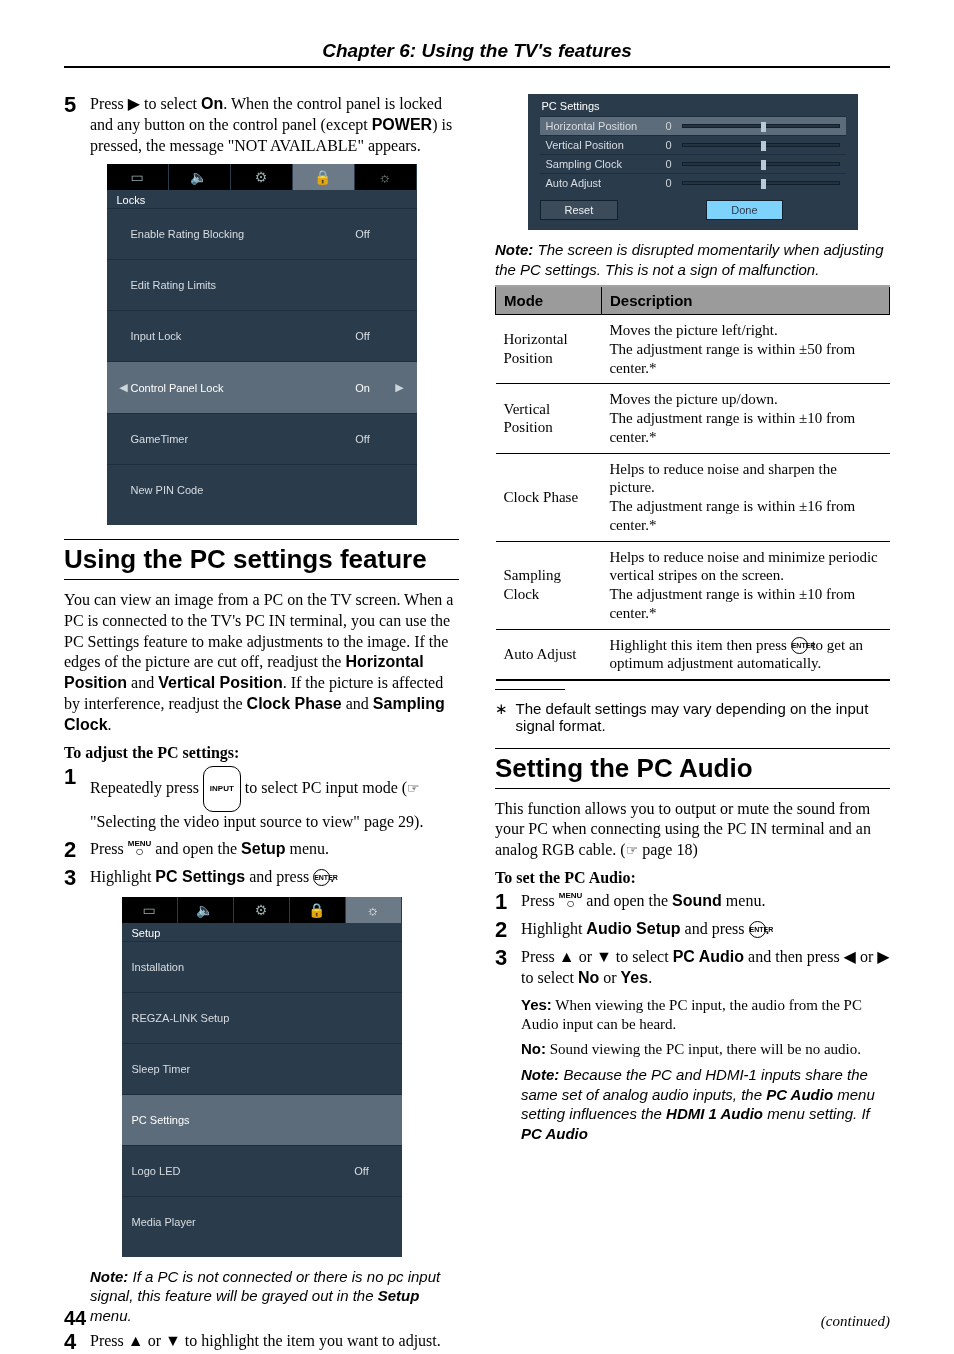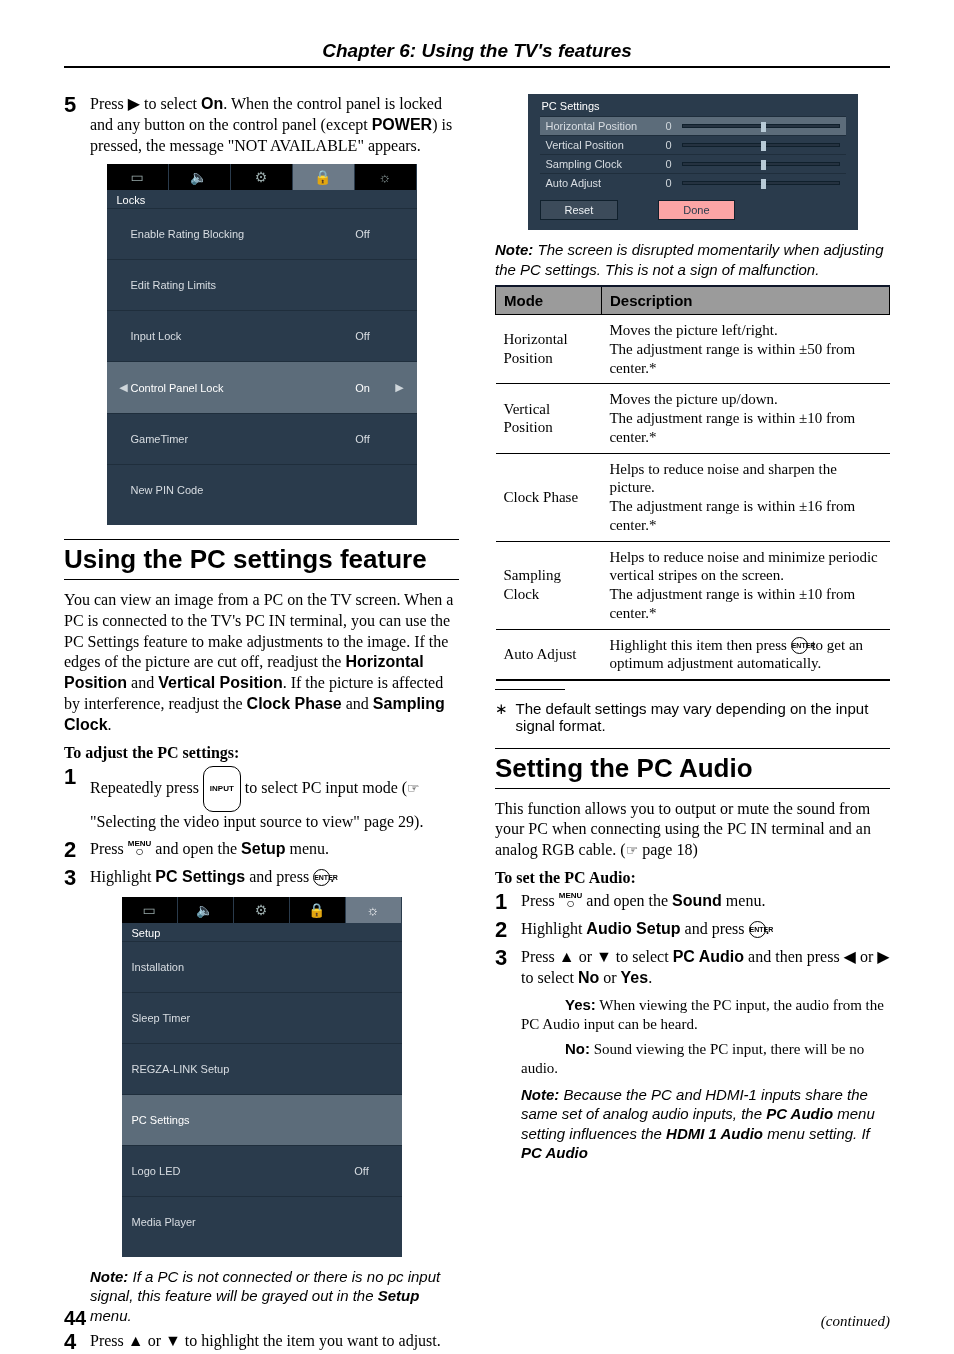--- a/index.html
+++ b/index.html
@@ -149,21 +149,21 @@
   .pc-row .pslider {
     flex:1; height:4px; background:#253240; border:1px solid #10202c; position:relative;
   }
   .pc-row .pslider .thumb {
     position:absolute; top:-3px; width:5px; height:10px; background:#b8cad6;
   }
   .pc-buttons { display:flex; justify-content:flex-start; gap:40px; margin-top:8px; }
   .pc-buttons .btn {
     background:#3c4b5a; color:#eef2f5; padding:3px 24px; border:1px solid #10202c; font-size:11px;
   }
-  .pc-buttons .btn.primary { background:#fca5a5; color:#2a3b4c; }
+  .pc-buttons .btn.primary { background:#7dd3fc; color:#2a3b4c;margin-left:48px; }
   
   table.desc {
     border-collapse: collapse;
     width: 100%;
     font-size: 15px;
     margin-top: 4px;
   }
   table.desc th {
     background: #9b9b9b;
     font-family: Arial, sans-serif;
@@ -172,21 +172,21 @@
     border: 1px solid #000;
     font-size: 15px;
   }
   table.desc td {
     border-top: 1px solid #000;
     border-bottom: 1px solid #000;
     padding: 6px 8px;
     vertical-align: middle;
     line-height: 1.25;
   }
-  table.desc { border-top: 2px solid #0f172a; border-bottom: 2px solid #000; }
+  table.desc { border-top: 2px solid #a3a3a3; border-bottom: 2px solid #000; }
   .foot-star {
     display:flex; gap:8px; font-family: Arial, sans-serif; font-size:15px;
     margin-top: 10px; border-top: 1px solid #000; padding-top: 4px; width: 100%;
   }
   .page-num {
     position: absolute;
     bottom: 24px;
     left: 64px;
     font-family: Arial, sans-serif;
     font-weight: bold;
@@ -218,21 +218,21 @@
     line-height: 15px;
     font-size: 7px;
   }
   .menu-glyph {
     display:inline-block; font-family:Arial,sans-serif; font-weight:bold; font-size:8px;
     text-align:center; line-height:0.9; vertical-align: -2px; font-style: normal;
   }
   .menu-glyph .circ { font-size:14px; line-height:0.6; }
   .pointing-hand { font-size: 14px; }
   .in-indent { margin-left: 26px; }
-  .yesno-lead { font-family: Arial, sans-serif; font-weight: bold; margin-left: 44px; }
+  .yesno-lead { font-family: Arial, sans-serif; font-weight: bold; }
   hr.short { border:none; border-top:1px solid #000; width:70px; margin: 8px 0 2px 0;}
 </style>
 </head>
 <body>
 
 <div class="page">
   <div class="chapter-header">Chapter 6: Using the TV's features</div>
   <hr class="chapter-rule">
 
   <div class="columns">
@@ -333,25 +333,25 @@
           <div class="tab">🔒</div>
           <div class="tab active">☼</div>
         </div>
         <div class="menu-title">Setup</div>
         <div id="setup-rows">
             <div class="menu-row">
               <span class="label">Installation</span>
               <span class="val"></span>
             </div>
             <div class="menu-row">
+              <span class="label">REGZA-LINK Setup</span>
+              <span class="val"></span>
+            </div>
+            <div class="menu-row">
               <span class="label">Sleep Timer</span>
-              <span class="val"></span>
-            </div>
-            <div class="menu-row">
-              <span class="label">REGZA-LINK Setup</span>
               <span class="val"></span>
             </div>
             <div class="menu-row sel">
               <span class="label">PC Settings</span>
               <span class="val"></span>
             </div>
             <div class="menu-row">
               <span class="label">Logo LED</span>
               <span class="val">Off</span>
             </div>

